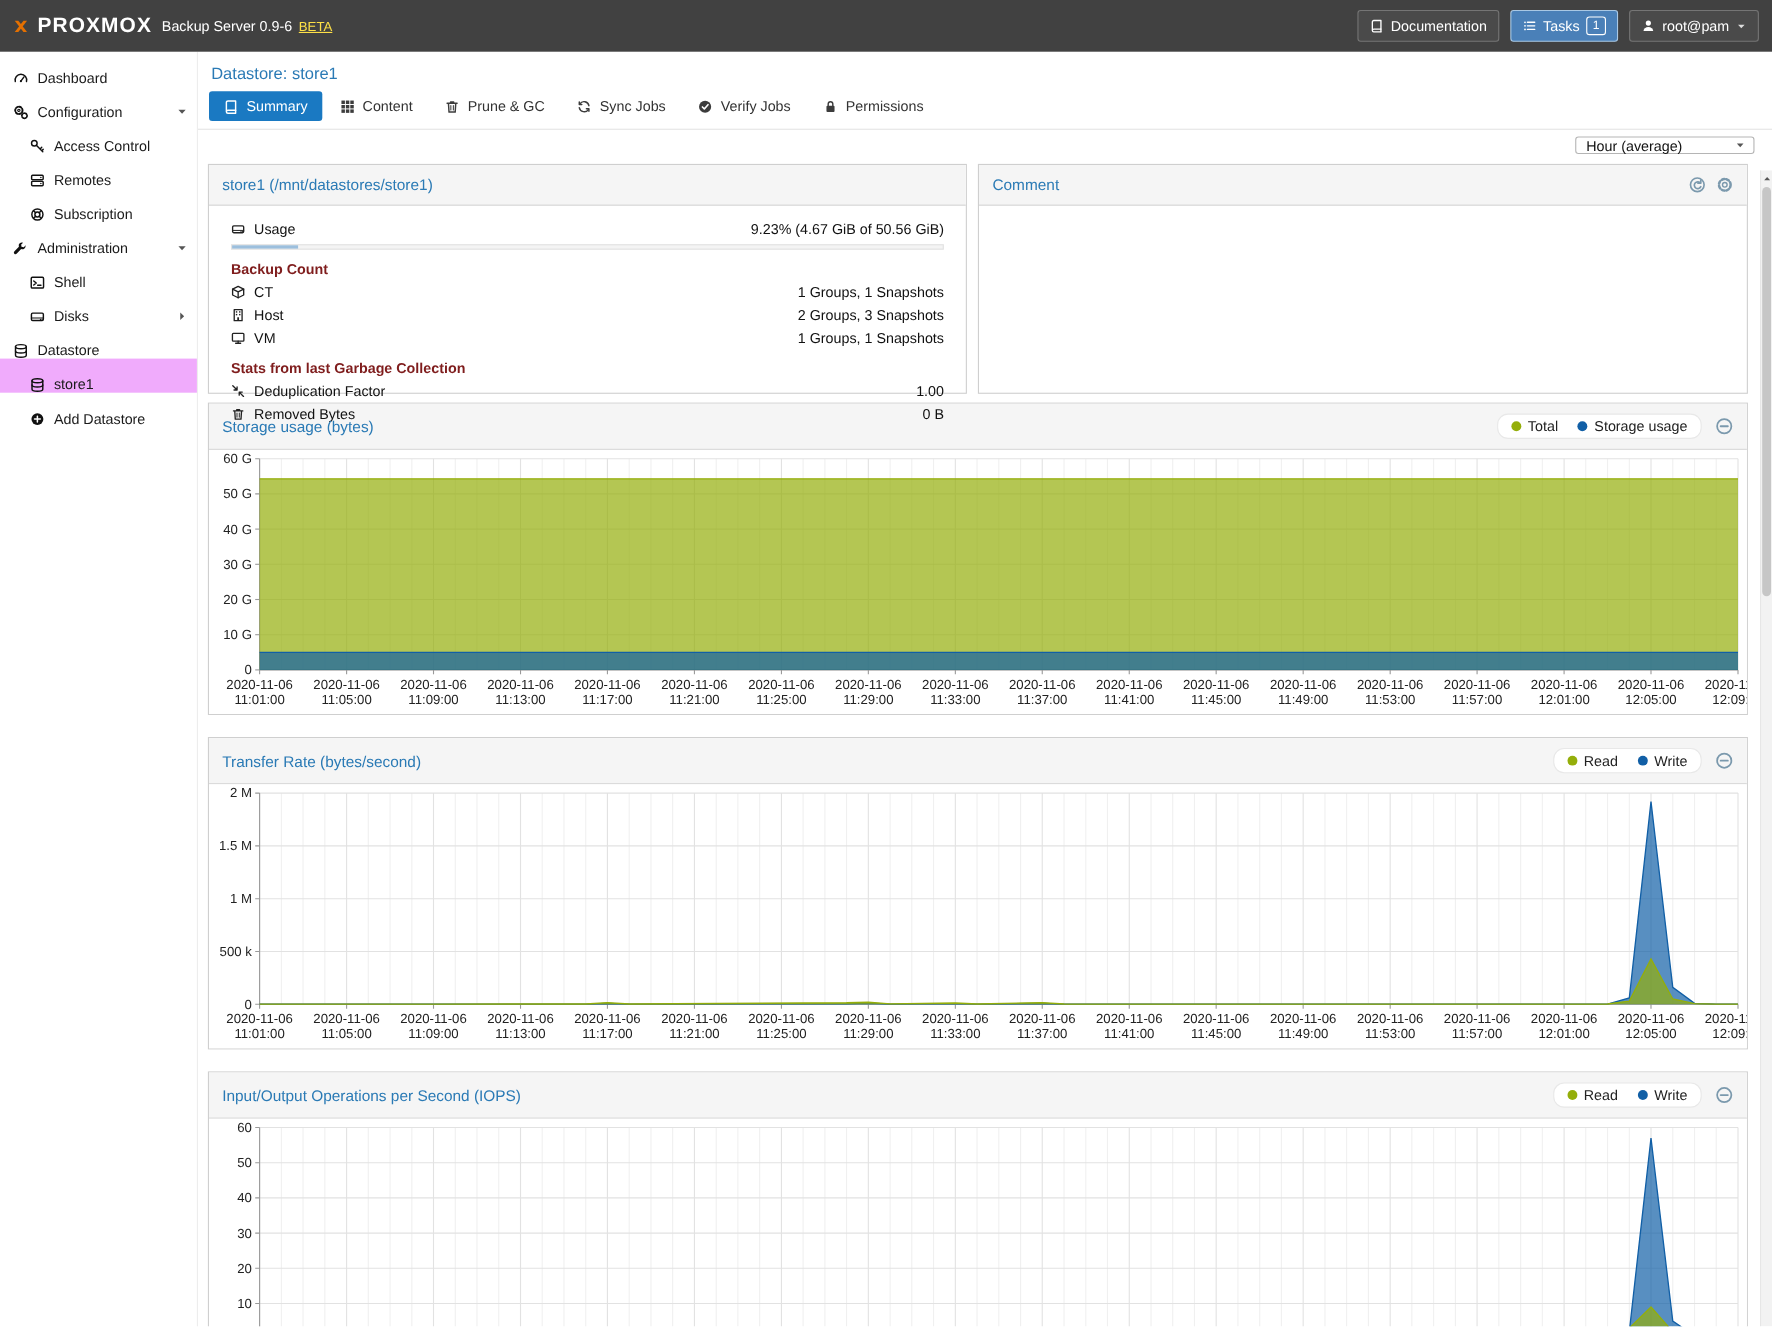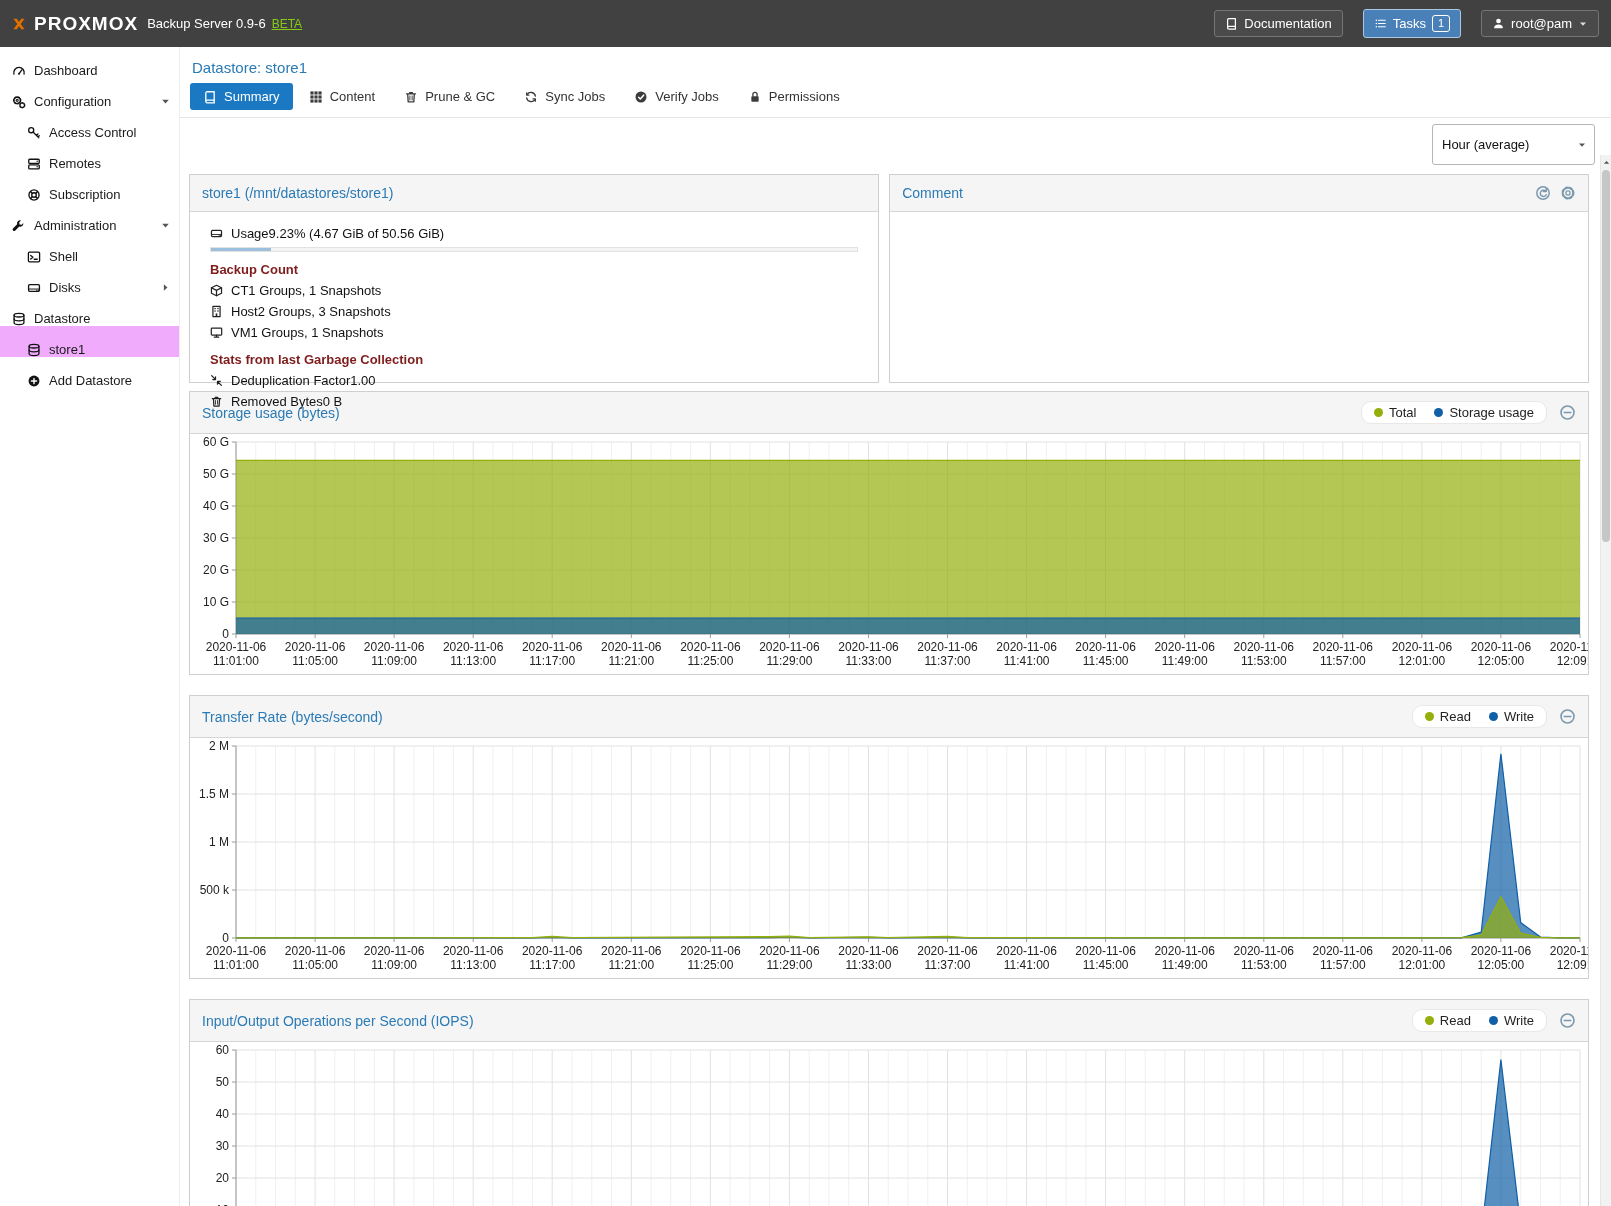--- a/index.html
+++ b/index.html
@@ -5,22 +5,22 @@
   *{box-sizing:border-box;margin:0;padding:0}
   html,body{width:1611px;height:1206px;overflow:hidden}
   body{font-family:"Liberation Sans","DejaVu Sans",sans-serif;font-size:13px;color:#111;background:#fff;position:relative}
 
   
   .topbar{position:absolute;top:0;left:0;right:0;height:47px;background:#414141;display:flex;align-items:center;justify-content:space-between;padding:0 12px;color:#fff;z-index:5}
   .brand{display:flex;align-items:center}
   .logo{width:30px;height:30px;display:inline-flex;margin-right:8px}
   .brand-text{font-size:19px;font-weight:bold;letter-spacing:1px;color:#fff}
   .product{font-size:13px;margin-left:9px;color:#fff}
-  .beta{color:#84cc16;font-size:12px;margin-left:6px;text-decoration:underline;cursor:pointer}
-  .topbar-right{display:flex;gap:20px;align-items:center}
+  .beta{color:#fde047;font-size:12px;margin-left:6px;text-decoration:underline;cursor:pointer}
+  .topbar-right{display:flex;gap:10px;}
   .tb-btn{display:inline-flex;align-items:center;gap:6px;background:#4a4a4a;border:1px solid #757575;color:#fff;font-size:13px;padding:5px 10px;border-radius:3px;font-family:inherit;cursor:pointer}
   .tb-btn.tasks{background:#4a80b8;border-color:#a9c8e4}
   .badge{border:1px solid #fff;border-radius:3px;font-size:11px;padding:0 5px;line-height:15px}
   .tb-btn .icon{width:13px;height:13px}
 
   
   .icon{display:inline-flex;width:14px;height:14px;flex:none;color:inherit}
   .icon svg{width:100%;height:100%;display:block}
 
   
@@ -33,36 +33,36 @@
 
   
   .main{position:absolute;left:180px;top:47px;right:0;bottom:0;overflow:hidden;background:#fff}
   .page-header{padding:12px 12px 4px;font-size:15px;color:#2a7ab5}
   .tabbar{display:flex;gap:3px;padding:3px 10px 7px;border-bottom:1px solid #e4e4e4}
   .tab{display:inline-flex;align-items:center;gap:7px;padding:6px 13px;border-radius:3px;color:#333;cursor:pointer;font-size:13px}
   .tab .icon{width:14px;height:14px;color:#3c3c3c}
   .tab.active{background:#1a79c2;color:#fff}
   .tab.active .icon{color:#fff}
   .toolbar-row{display:flex;justify-content:flex-end;padding:6px 16px 7px 10px}
-  .combo{display:flex;align-items:center;justify-content:space-between;width:163px;height:41px;border:1px solid #b5b5b5;border-radius:3px;background:#fff;padding:0 7px 0 9px;cursor:pointer}
+  .combo{display:flex;align-items:center;justify-content:space-between;width:163px;height:16px;border:1px solid #b5b5b5;border-radius:3px;background:#fff;padding:0 7px 0 9px;cursor:pointer}
   .combo .icon{width:10px;height:10px;color:#555}
 
   .content{padding:2px 22px 0 9px;position:relative}
 
   
   .panel{border:1px solid #cfcfcf;background:#fff;margin-bottom:20px}
   .panel-hd{display:flex;align-items:center;background:#f5f5f5;border-bottom:1px solid #d5d5d5;padding:9px 12px;min-height:37px}
   .panel-title{color:#2a7ab5;font-size:14px}
   .top-row{display:flex;gap:10px}
   .top-row .panel{height:209px;display:flex;flex-direction:column;margin-bottom:0}
   .top-row{margin-bottom:8px}
   .panel.half1{width:49.3%}
   .panel.half2{flex:1}
   .panel-bd{padding:10px 20px;flex:1}
-  .srow{display:flex;justify-content:flex-start;align-items:center;height:19px;margin:2px 0}
+  .srow{display:flex;justify-content:space-between;align-items:center;height:19px;margin:2px 0}
   .srow .lab{display:inline-flex;gap:8px;align-items:center}
   .srow .icon{width:13px;height:13px;color:#222}
   .shead{font-weight:bold;margin:10px 0 4px;color:#7f1d1d}
   .pbar{height:5px;background:#f4f4f4;border:1px solid #e2e2e2;margin:4px 0 2px;position:relative}
   .pbar .fill{position:absolute;left:0;top:0;bottom:0;background:#9cbfdd}
   .tools{margin-left:auto;display:inline-flex;gap:9px;color:#7b99ad}
   .tools .icon{width:16px;height:16px;cursor:pointer}
 
   
   .legend-wrap{margin-left:auto;display:inline-flex;align-items:center;gap:12px}

